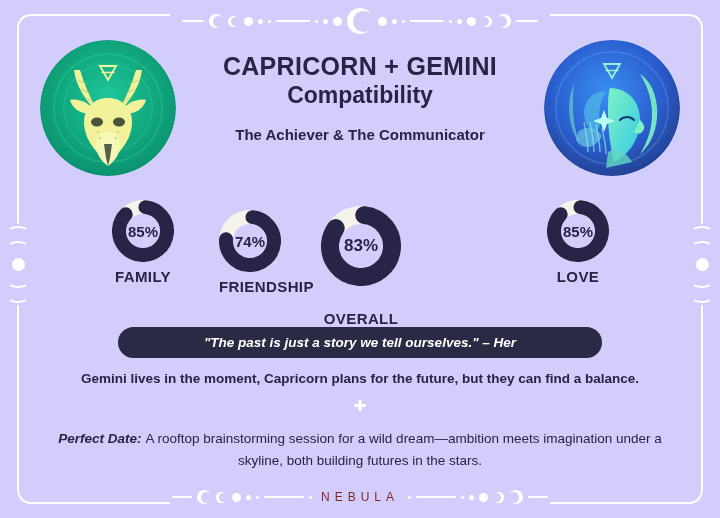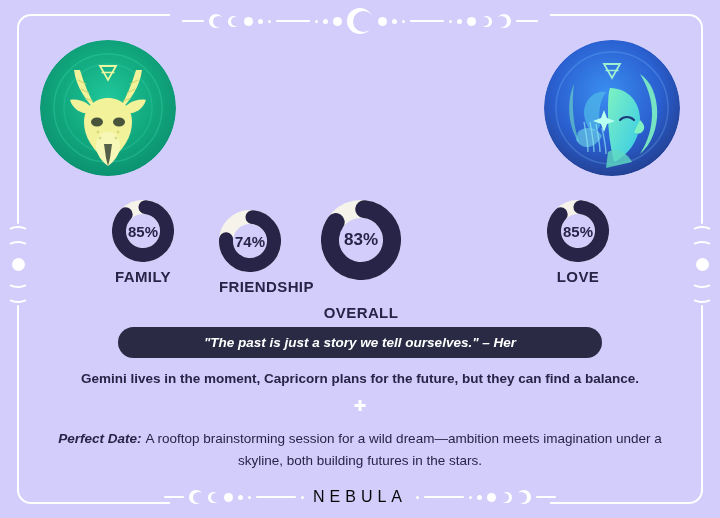--- a/index.html
+++ b/index.html
@@ -95,22 +95,22 @@
   .c-sm::after  { width: 9px;  height: 9px;  top: 1px; left: 3px; }
   .c-md  { width: 14px; height: 14px; }
   .c-md::after  { width: 11px; height: 11px; top: 1.5px; left: 4px; }
   .c-big { width: 26px; height: 26px; }
   .c-big::after { width: 21px; height: 21px; top: 2.5px; left: 6px; }
   
   .c-sm.flip::after  { left: -1px; }
   .c-md.flip::after  { left: -1px; }
 
   .brand {
-    color: #000000;
-    font-size: 16px;
+    color: #7f1d1d;
+    font-size: 12px;
     letter-spacing: 5px;
     font-weight: 400;
     white-space: nowrap;
     margin: 0 4px;
     opacity: .96;
   }
 
   
   .orn-v {
     position: absolute;
@@ -447,20 +447,25 @@
       <path d="M96 80 C100 84 102 88 98 92 C96 94 92 94 90 92" fill="#7ef2c2"></path>
 
       <path d="M76 80 C80 76 86 76 90 80" stroke="#1d3a7a" stroke-width="2.2" fill="none" stroke-linecap="round"></path>
 
       <path d="M60 70 L63 78 L71 81 L63 84 L60 92 L57 84 L49 81 L57 78 Z" fill="#b8fff0"></path>
 
       <path d="M64 112 C70 108 82 110 88 122 L62 128 Z" fill="#5fd8c2" opacity=".8"></path>
     </svg>
   </div>
 
+  <div class="header">
+    <div class="title-1">CAPRICORN + GEMINI</div>
+    <div class="title-2">Compatibility</div>
+    <div class="subtitle">The Achiever &amp; The Communicator</div>
+  </div>
 
   <div class="stats" id="stats">
       <div class="stat" style="left: 112px; top: 8px; width: 62px;">
         <div class="ring-wrap" style="width: 62px; height: 62px;">
           <svg width="62" height="62" viewBox="0 0 62 62">
             <circle cx="31" cy="31" r="24" fill="none" stroke="#f6f3ea" stroke-width="14"></circle>
             <circle cx="31" cy="31" r="24" fill="none" stroke="#272447" stroke-width="14" stroke-linecap="round" stroke-dasharray="128.18 22.62" transform="rotate(-84 31 31)"></circle>
           </svg>
           <div class="ring-val">85%</div>
         </div>
@@ -469,21 +474,21 @@
       <div class="stat" style="left: 219px; top: 18px; width: 62px;">
         <div class="ring-wrap" style="width: 62px; height: 62px;">
           <svg width="62" height="62" viewBox="0 0 62 62">
             <circle cx="31" cy="31" r="24" fill="none" stroke="#f6f3ea" stroke-width="14"></circle>
             <circle cx="31" cy="31" r="24" fill="none" stroke="#272447" stroke-width="14" stroke-linecap="round" stroke-dasharray="111.59 39.21" transform="rotate(-84 31 31)"></circle>
           </svg>
           <div class="ring-val">74%</div>
         </div>
         <div class="stat-label">FRIENDSHIP</div>
       </div>
-      <div class="stat big" style="left: 321px; top: 8px; width: 80px;">
+      <div class="stat big" style="left: 321px; top: 14px; width: 80px;">
         <div class="ring-wrap" style="width: 80px; height: 80px;">
           <svg width="80" height="80" viewBox="0 0 80 80">
             <circle cx="40" cy="40" r="31" fill="none" stroke="#f6f3ea" stroke-width="18"></circle>
             <circle cx="40" cy="40" r="31" fill="none" stroke="#272447" stroke-width="18" stroke-linecap="round" stroke-dasharray="161.67 33.11" transform="rotate(-84 40 40)"></circle>
           </svg>
           <div class="ring-val">83%</div>
         </div>
         <div class="stat-label" style="margin-top: 24px;">OVERALL</div>
       </div>
       <div class="stat" style="left: 547px; top: 8px; width: 62px;">

